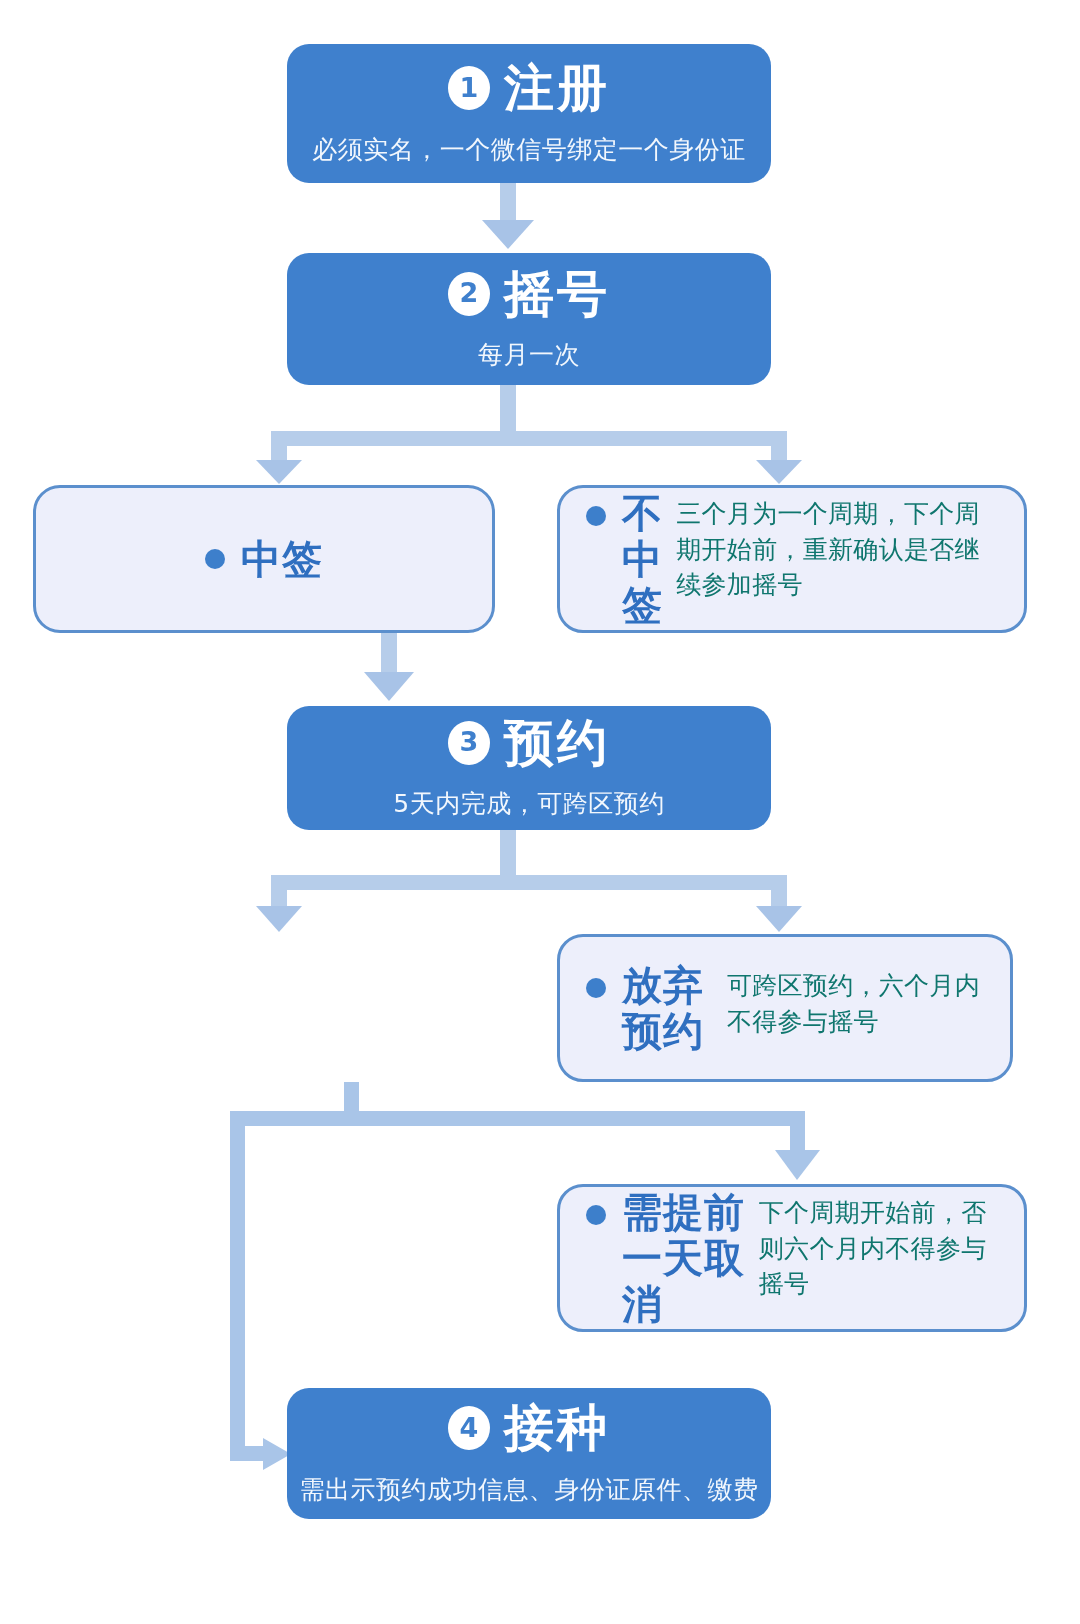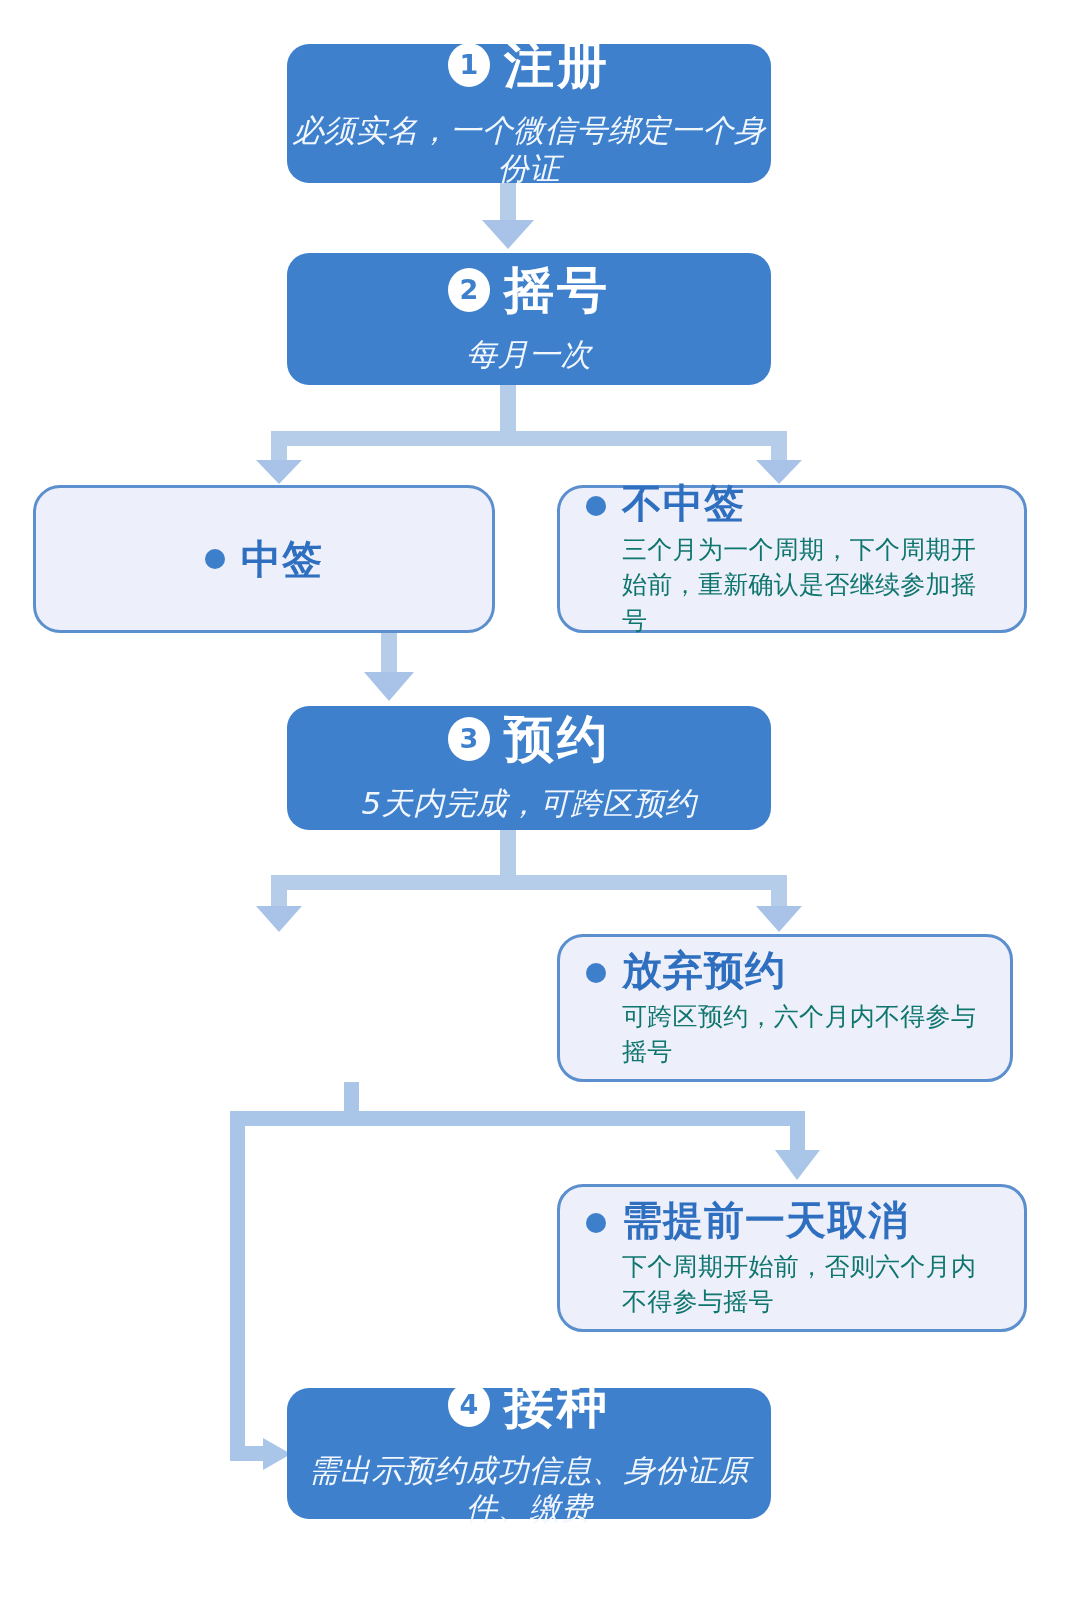--- a/index.html
+++ b/index.html
@@ -63,26 +63,25 @@
     background: #ffffff;
     color: #3f80cd;
     font-size: 27px;
     font-weight: 700;
     letter-spacing: 0;
     line-height: 1;
     padding-bottom: 2px;
   }
   .step-desc {
     margin-top: 19px;
-    font-size: 31px;
+    font-size: 25px;
     font-weight: 400;
     letter-spacing: 0.5px;
     color: #f2f7fd;
     line-height: 1.25;
-    font-style: italic;
   }
   
   .outcome {
     background: #edeffb;
     border: 3px solid #5b8fcd;
     border-radius: 26px;
     box-sizing: border-box;
   }
   .outcome.centered {
     display: flex;
@@ -103,21 +102,21 @@
     min-width: 20px;
     border-radius: 50%;
     background: #3d7fcb;
     margin-top: 16px;
   }
   .outcome.centered .bullet {
     margin-top: 0;
   }
   .outcome-text {
     display: flex;
-    flex-direction: column;
+    flex-direction: row;
   }
   .outcome-title {
     font-size: 40px;
     font-weight: 700;
     color: #2f6fc0;
     letter-spacing: 1px;
     line-height: 1.15;
   }
   .outcome-desc {
     margin-top: 6px;

